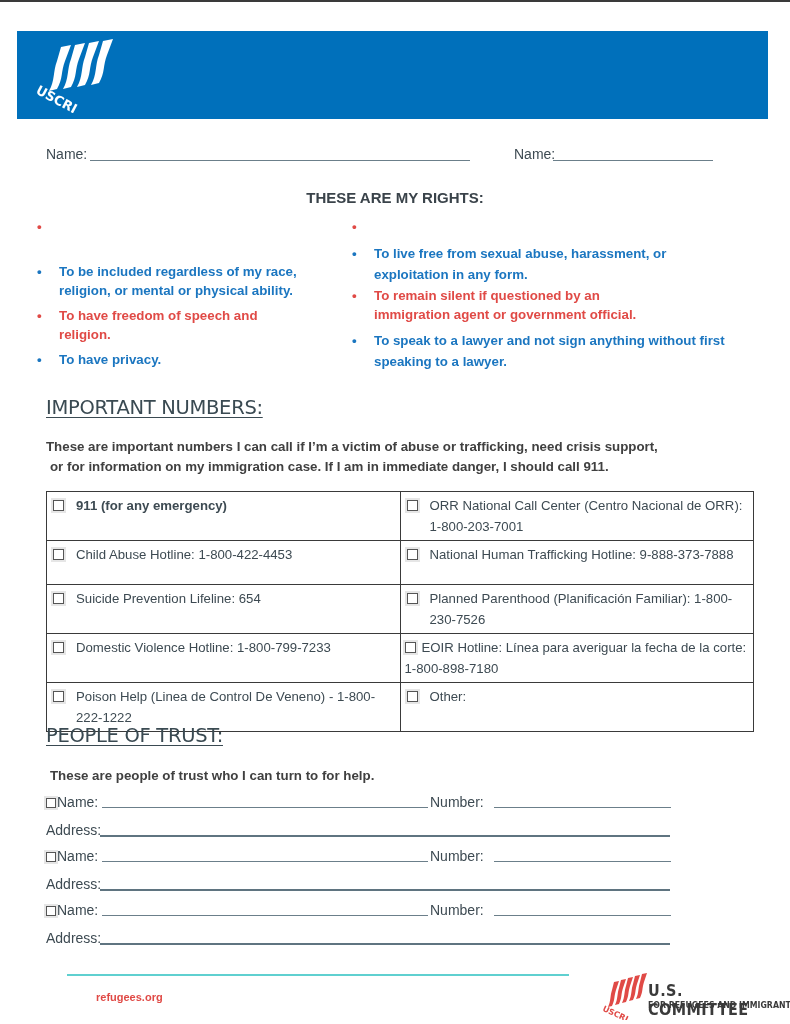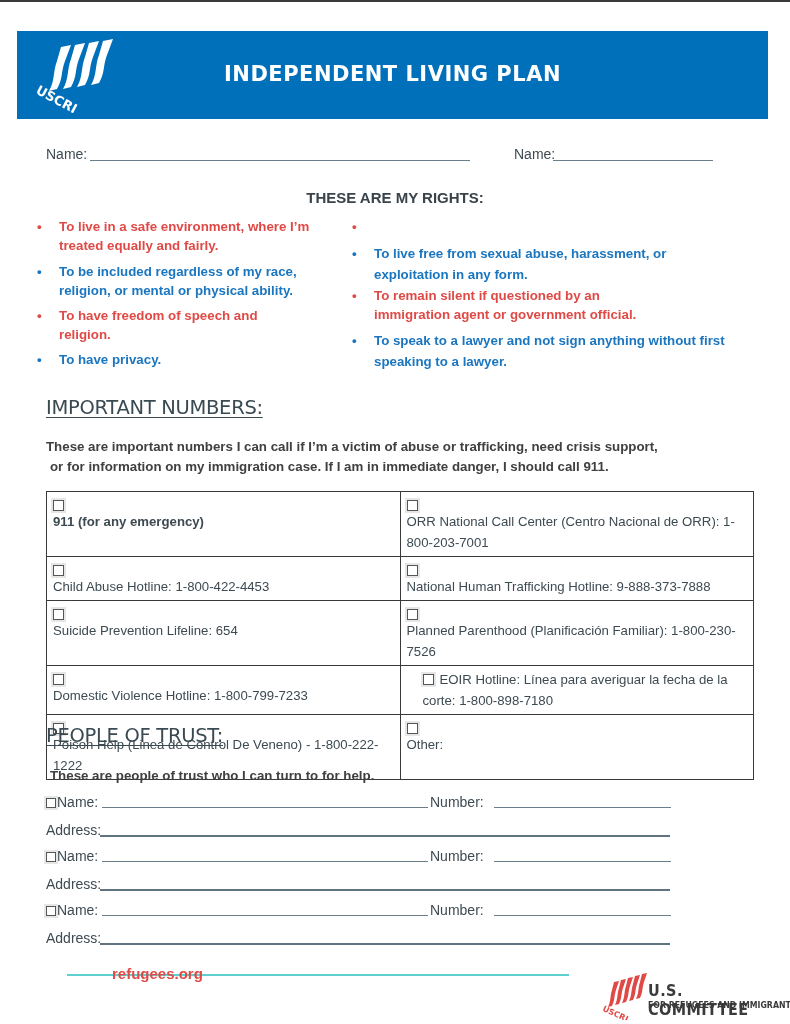--- a/index.html
+++ b/index.html
@@ -41,57 +41,56 @@
   }
   table.nums td {
     border:1.2px solid #3a3a3a; vertical-align:top; padding:3px 6px 3px 6px;
     line-height:21px; width:50%;
   }
   table.nums tr { height:44px; }
   .cbx {
     display:inline-block; width:9px; height:9px; border:1px solid #555; background:#fff;
     box-shadow:0 0 0 2px #e6e6e6; margin-right:12px; vertical-align:-1px;
   }
-  .cell-wrap { display:flex;flex-direction:column; }
+  .cell-wrap { display:flex; }
   .cell-wrap .cbx { flex:none; margin-top:5px; }
   .bold { font-weight:bold; }
   .trust-row { position:absolute; left:46px; font-size:14px; color:#3d4a52; }
   .footer-line { position:absolute; left:67px; top:974px; width:502px; height:2px; background:#5fd0d0; }
-  .footer-url { position:absolute; left:96px; top:965px; font-size:15px; color:#e04a46; font-weight:bold;margin-left:16px; }
+  .footer-url { position:absolute; left:96px; top:991px; font-size:11px; color:#e04a46; font-weight:bold; }
   .footer-logo { position:absolute; left:600px; top:972px; width:180px; height:48px; }
   .footer-logo .name1 { position:absolute; left:48px; top:9px; font-size:16px; font-weight:bold; color:#3a3a3a; letter-spacing:0.5px; font-family:"DejaVu Sans", sans-serif; transform:scaleX(0.9); transform-origin:left; }
   .footer-logo .name2 { position:absolute; left:48px; top:28px; font-size:8.5px; font-weight:bold; color:#3a3a3a; font-family:"DejaVu Sans", sans-serif; transform:scaleX(0.92); transform-origin:left; white-space:nowrap; }
 </style>
 </head>
 <body>
 
 <div class="topline"></div>
 
 <div class="banner">
   <svg class="logo" viewBox="0 0 86 74">
     <g fill="#ffffff">
       <path d="M30 8 L40 6 L34 22 C30 32 32 40 26 50 L18 52 C24 42 22 32 26 22 Z"></path>
       <path d="M44 6 L54 4 L48 20 C44 30 46 38 40 48 L32 50 C38 40 36 30 40 20 Z"></path>
       <path d="M58 4 L68 2 L62 18 C58 28 60 36 54 46 L46 48 C52 38 50 28 54 18 Z"></path>
       <path d="M72 2 L82 0 L76 16 C72 26 74 34 68 44 L60 46 C66 36 64 26 68 16 Z"></path>
     </g>
     <text x="4" y="62" fill="#ffffff" font-size="13" font-weight="bold" font-family="DejaVu Sans, sans-serif" transform="rotate(28 20 58)">USCRI</text>
   </svg>
-  <div class="title">INDEPENDENT LIVING PLAN</div>
 </div>
 
 <span class="field-label" style="left:46px; top:146px;">Name:</span>
 <div class="uline" style="left:90px; top:160px; width:380px;"></div>
 <span class="field-label" style="left:514px; top:146px;">Name:</span>
 <div class="uline" style="left:553px; top:160px; width:160px;"></div>
 
 <div class="rights-h">THESE ARE MY RIGHTS:</div>
 
 <div class="right-item red" style="left:59px; top:217px; width:290px;">
-  <span class="dot">•</span><span>To live in a safe environment, where I’m treated equally and fairly.</span>
+  <span class="dot">•</span>
 </div>
 <div class="right-item blue" style="left:59px; top:262px; width:290px;">
   <span class="dot">•</span><span>To be included regardless of my race, religion, or mental or physical ability.</span>
 </div>
 <div class="right-item red" style="left:59px; top:306px; width:250px;">
   <span class="dot">•</span><span>To have freedom of speech and religion.</span>
 </div>
 <div class="right-item blue" style="left:59px; top:350px; width:290px;">
   <span class="dot">•</span><span>To have privacy.</span>
 </div>
@@ -157,21 +156,21 @@
           </div>
         </td>
   </tr>
   <tr>
     <td>
           <div class="cell-wrap">
             <span class="cbx"></span>
             <span>Domestic Violence Hotline: 1-800-799-7233</span>
           </div>
         </td>
-    <td style="padding-left:22px;"><span class="cbx" style="margin-right:6px;"></span><span>EOIR Hotline: Línea para averiguar la fecha de la corte: 1-800-898-7180</span></td>
+    <td style="padding-left:4px;"><span class="cbx" style="margin-right:6px;"></span><span>EOIR Hotline: Línea para averiguar la fecha de la corte: 1-800-898-7180</span></td>
   </tr>
   <tr>
     <td>
           <div class="cell-wrap">
             <span class="cbx"></span>
             <span>Poison Help (Linea de Control De Veneno) - 1-800-222-1222</span>
           </div>
         </td>
     <td>
           <div class="cell-wrap">

